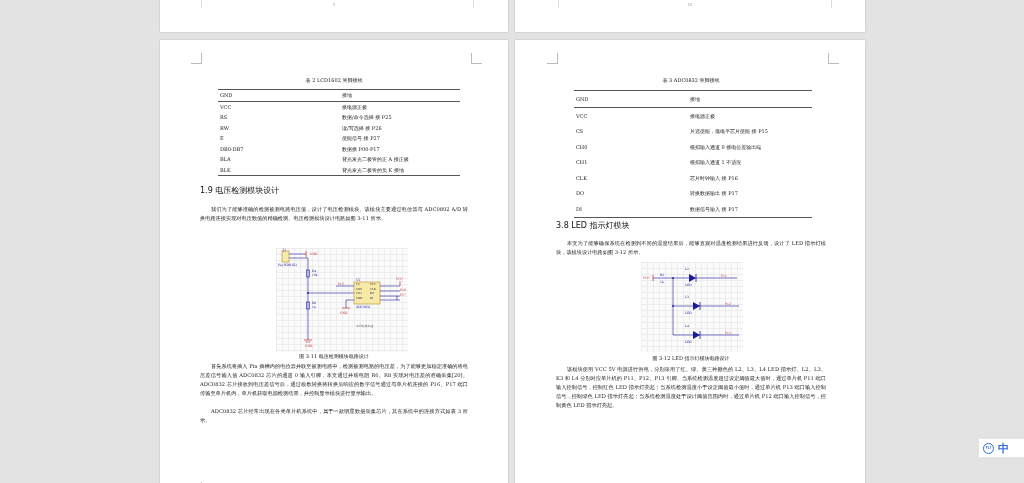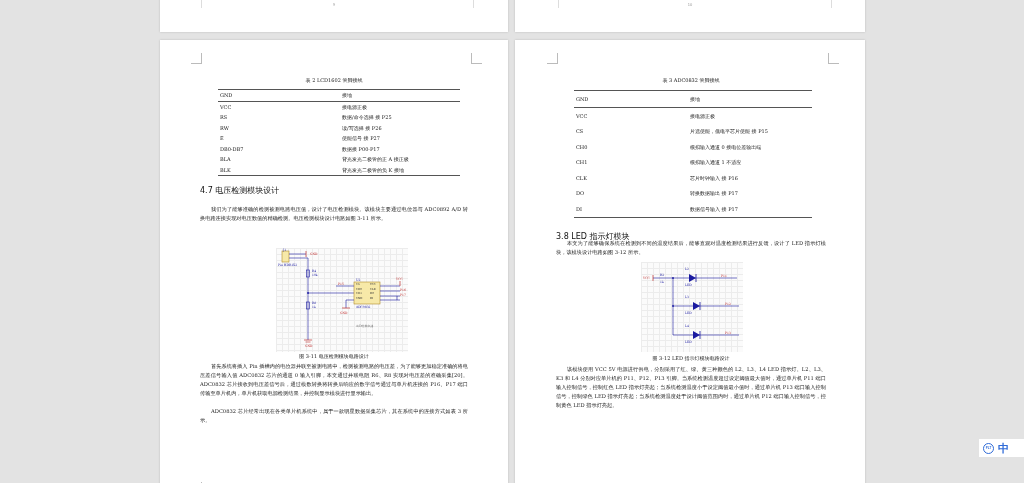--- a/index.html
+++ b/index.html
@@ -80,21 +80,21 @@
           <td>BLA</td>
           <td>背光发光二极管的正 A 接正极</td>
         </tr>
     <tr class="last">
           <td>BLK</td>
           <td>背光发光二极管的负 K 接地</td>
         </tr>
   </tbody>
     </table>
 
-  <h3 class="sec" style="left:40px;top:145px;">4.7 电压检测模块设计</h3>
+  <h3 class="sec" style="left:40px;top:145px;">1.9 电压检测模块设计</h3>
   <p class="body" style="left:40px;top:165px;width:268px;text-indent:11px;">我们为了能够准确的检测被测电路电压值，设计了电压检测模块。该模块主要通过电位器与 ADC0892 A/D 转换电路连接实现对电压数值的精确检测。电压检测模块设计电路如图 3-11 所示。</p>
 
   <div class="fig" style="left:116px;top:208px;width:132px;height:104px;">
     <svg width="132" height="104" viewBox="0 0 132 104">
 
       <rect x="6" y="3" width="7" height="11" fill="#f7e9a8" stroke="#b08a2a" stroke-width="0.6"></rect>
       <line x1="13" y1="6" x2="30" y2="6" stroke="#1a1aa0" stroke-width="0.6"></line>
       <line x1="13" y1="10" x2="32" y2="10" stroke="#1a1aa0" stroke-width="0.6"></line>
       <line x1="30" y1="3" x2="30" y2="9" stroke="#c03030" stroke-width="0.7"></line>
       <line x1="32" y1="10" x2="32" y2="92" stroke="#1a1aa0" stroke-width="0.6"></line>
@@ -189,21 +189,21 @@
           <td style="height:15.5px;">DO</td>
           <td>转换数据输出 接 P17</td>
         </tr>
     <tr class="last">
           <td style="height:15.5px;">DI</td>
           <td>数据信号输入 接 P17</td>
         </tr>
   </tbody>
     </table>
 
-  <h3 class="sec" style="left:41px;top:191px;">3.8 LED 指示灯模块</h3>
+  <h3 class="sec" style="left:41px;top:180px;">3.8 LED 指示灯模块</h3>
   <p class="body" style="left:41px;top:199px;width:270px;text-indent:11px;">本文为了能够确保系统在检测到不同的温度结果后，能够直观对温度检测结果进行反馈，设计了 LED 指示灯模块，该模块设计电路如图 3-12 所示。</p>
 
   <div class="fig" style="left:126px;top:222px;width:102px;height:90px;">
     <svg width="102" height="90" viewBox="0 0 102 90">
       <line x1="12" y1="16" x2="32" y2="16" stroke="#1a1aa0" stroke-width="0.6"></line>
       <line x1="12" y1="13" x2="12" y2="19" stroke="#c03030" stroke-width="0.7"></line>
       <line x1="32" y1="16" x2="32" y2="73" stroke="#1a1aa0" stroke-width="0.6"></line>
       <circle cx="32" cy="16" r="0.9" fill="#1a1aa0"></circle>
       <circle cx="32" cy="44" r="0.9" fill="#1a1aa0"></circle>
 

